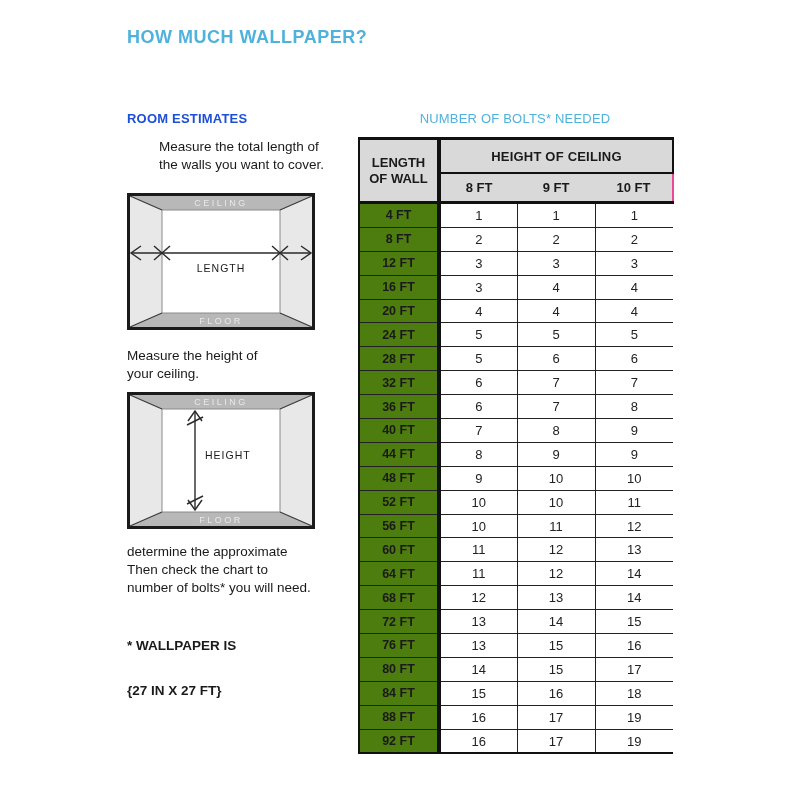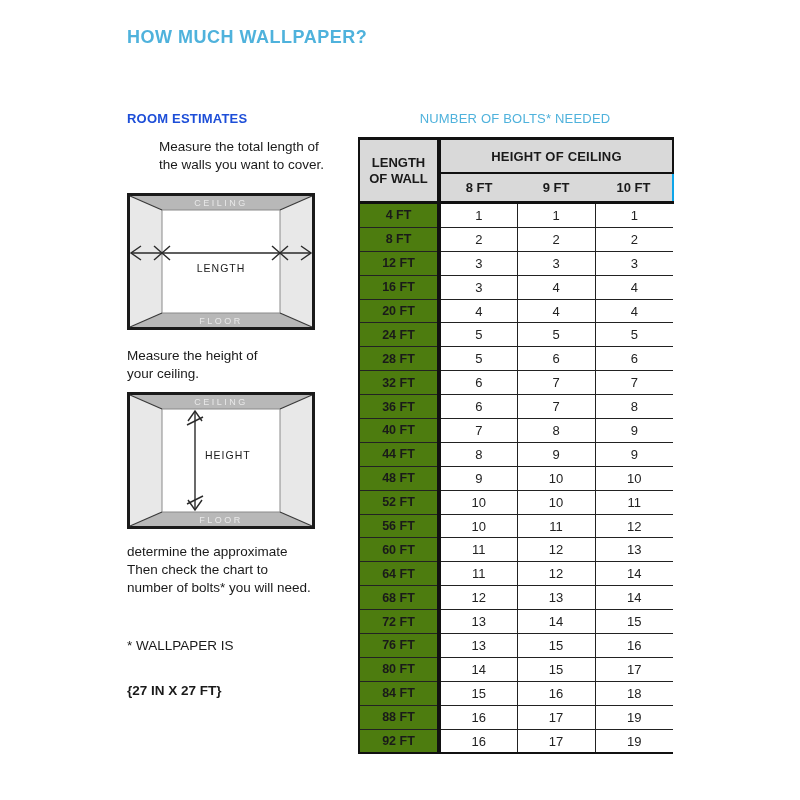--- a/index.html
+++ b/index.html
@@ -28,21 +28,21 @@
   .body-text { font-size: 13.5px; line-height: 18px; color: #1a1a1a; }
   .step1 { left: 127px; top: 138px; margin-left: 32px; }
   .step2 { left: 127px; top: 347px; }
   .step3 { left: 127px; top: 543px; }
 
   .diagram1 { left: 127px; top: 193px; }
   .diagram2 { left: 127px; top: 392px; }
 
   .footnote {
     left: 127px; top: 636px;
-    font-size: 13.5px; font-weight: normal; line-height: 19px;
+    font-size: 13.5px; font-weight: bold; line-height: 19px;
   }
   .footnote .indent { padding-left: 9px; }
   .bolt-info {
     left: 127px; top: 681px;
     font-size: 13.5px; font-weight: bold; line-height: 19px;
   }
   .bolt-info sup { font-size: 9px; }
 
   .table-title {
     left: 358px; top: 111px; width: 314px;
@@ -73,21 +73,21 @@
     background: #d9d9d9;
     border-bottom: 2px solid #111;
     border-right: 2px solid #111;
     font-weight: bold; height: 32px; letter-spacing: 0.2px;
   }
   th.sub-h {
     background: #d9d9d9;
     border-bottom: 3px solid #111;
     font-weight: bold; height: 27px;
   }
-  th.sub-h.last { border-right: 2px solid #0ea5e9; }
+  th.sub-h.last { border-right: 2px solid #ec4899; }
   tbody th.row-label {
     background: #4d7c0f;
     border-right: 4px solid #111;
     border-bottom: 1.5px solid #222;
     font-weight: bold; font-size: 12.5px;
     height: 22.9px;
   }
   tbody td {
     border-bottom: 1.5px solid #222;
     border-right: 1.5px solid #222;

